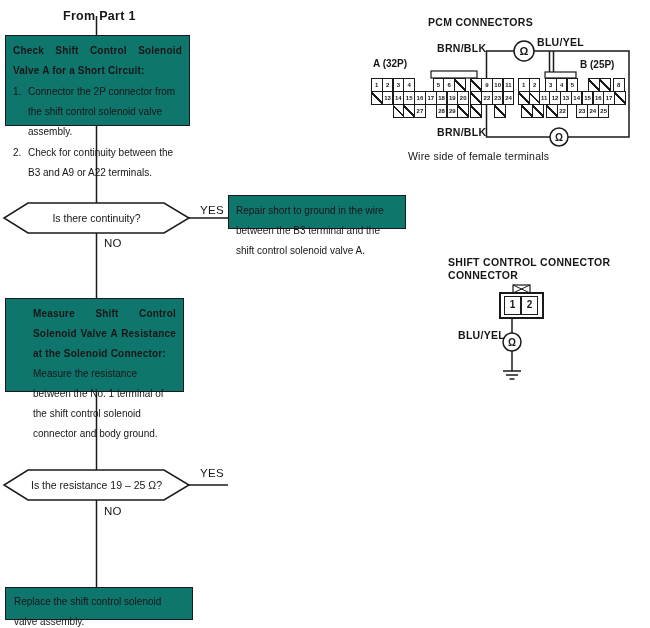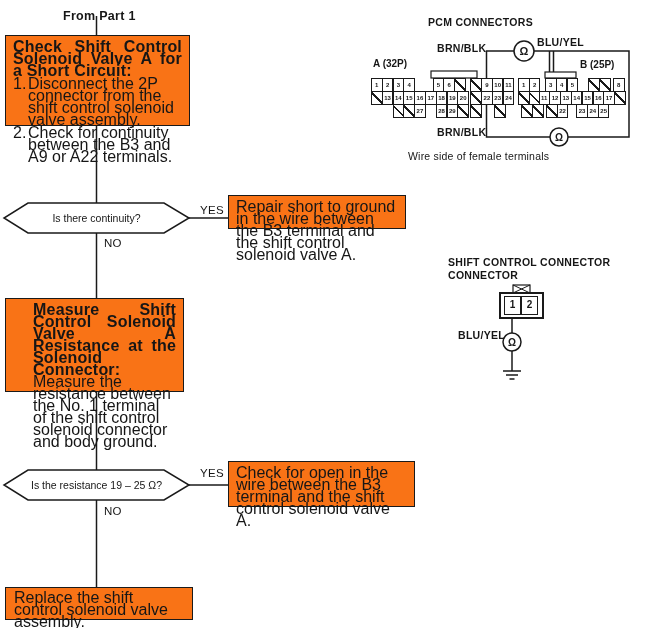--- a/index.html
+++ b/index.html
@@ -4,22 +4,22 @@
 <style>
   html,body{margin:0;padding:0;background:#fff;}
   #stage{
     position:relative;width:650px;height:628px;background:#fff;overflow:hidden;
     font-family:"Liberation Sans",sans-serif;color:#161616;
   }
   #wires{position:absolute;left:0;top:0;pointer-events:none;}
   .lbl{position:absolute;white-space:nowrap;}
   .b{font-weight:bold;}
   .procbox{
-    position:absolute;background:#f97316;border:1.6px solid #1a1a1a;
-    font-size:16px;line-height:12px;padding:5px 7px;box-sizing:border-box;
+    position:absolute;background:#0f766e;border:1.6px solid #1a1a1a;
+    font-size:10px;line-height:20px;padding:5px 7px;box-sizing:border-box;
   }
   .procbox .hd{font-weight:bold;text-align:justify;letter-spacing:.2px;}
   .procbox .bd{text-align:left;}
   .li{display:flex;margin-top:1px;}
   .li .num{width:15px;flex:0 0 15px;}
   .hexlbl{position:absolute;text-align:center;font-size:10.5px;line-height:12px;}
   .caption{font-size:10.5px;letter-spacing:.2px;}
   .wirelbl{font-size:10.5px;font-weight:bold;letter-spacing:.3px;}
   .yesno{font-size:11.5px;letter-spacing:.3px;}
   .conn{position:absolute;}
@@ -77,21 +77,21 @@
     </g>
     <text x="512" y="346" text-anchor="middle" font-size="10" font-weight="bold" fill="#1a1a1a">Ω</text>
   </svg>
 
   <div class="lbl b" style="left:63px;top:9px;font-size:12.5px;letter-spacing:.3px;">From Part 1</div>
 
   <div class="procbox" style="left:5px;top:35px;width:185px;height:91px;">
     <div class="hd">Check Shift Control Solenoid Valve A for a Short Circuit:</div>
     <div class="li">
       <span class="num">1.</span>
-      <span class="bd">Disconnect the 2P connector from the shift control solenoid valve assembly.</span>
+      <span class="bd">Connector the 2P connector from the shift control solenoid valve assembly.</span>
     </div>
     <div class="li">
       <span class="num">2.</span>
       <span class="bd">Check for continuity between the B3 and A9 or A22 terminals.</span>
     </div>
   </div>
 
   <div class="hexlbl" style="left:18px;top:212px;width:157px;">Is there continuity?</div>
   <div class="lbl yesno" style="left:200px;top:204px;">YES</div>
   <div class="lbl yesno" style="left:104px;top:237px;">NO</div>
@@ -100,21 +100,20 @@
 
   <div class="procbox" style="left:5px;top:298px;width:179px;height:94px;padding-left:27px;">
     <div class="hd">Measure Shift Control Solenoid Valve A Resistance at the Solenoid Connector:</div>
     <div class="bd">Measure the resistance between the No. 1 terminal of the shift control solenoid connector and body ground.</div>
   </div>
 
   <div class="hexlbl" style="left:18px;top:479px;width:157px;">Is the resistance 19 – 25 Ω?</div>
   <div class="lbl yesno" style="left:200px;top:467px;">YES</div>
   <div class="lbl yesno" style="left:104px;top:505px;">NO</div>
 
-  <div class="procbox hd" style="left:228px;top:461px;width:187px;height:46px;">Check for open in the wire between the B3 terminal and the shift control solenoid valve A.</div>
 
   <div class="procbox hd" style="left:5px;top:587px;width:188px;height:33px;padding:4px 8px;">Replace the shift control solenoid valve assembly.</div>
 
   <div class="lbl b" style="left:428px;top:16px;font-size:10.5px;letter-spacing:.3px;">PCM CONNECTORS</div>
   <div class="lbl wirelbl" style="left:437px;top:42px;">BRN/BLK</div>
   <div class="lbl wirelbl" style="left:537px;top:36px;">BLU/YEL</div>
   <div class="lbl b" style="left:373px;top:58px;font-size:10px;">A (32P)</div>
   <div class="lbl b" style="left:580px;top:59px;font-size:10px;">B (25P)</div>
   <div class="conn" id="connA" style="left:371px;top:78px;">
       <div class="cell" style="left: 0px; top: 0px;">1</div>

